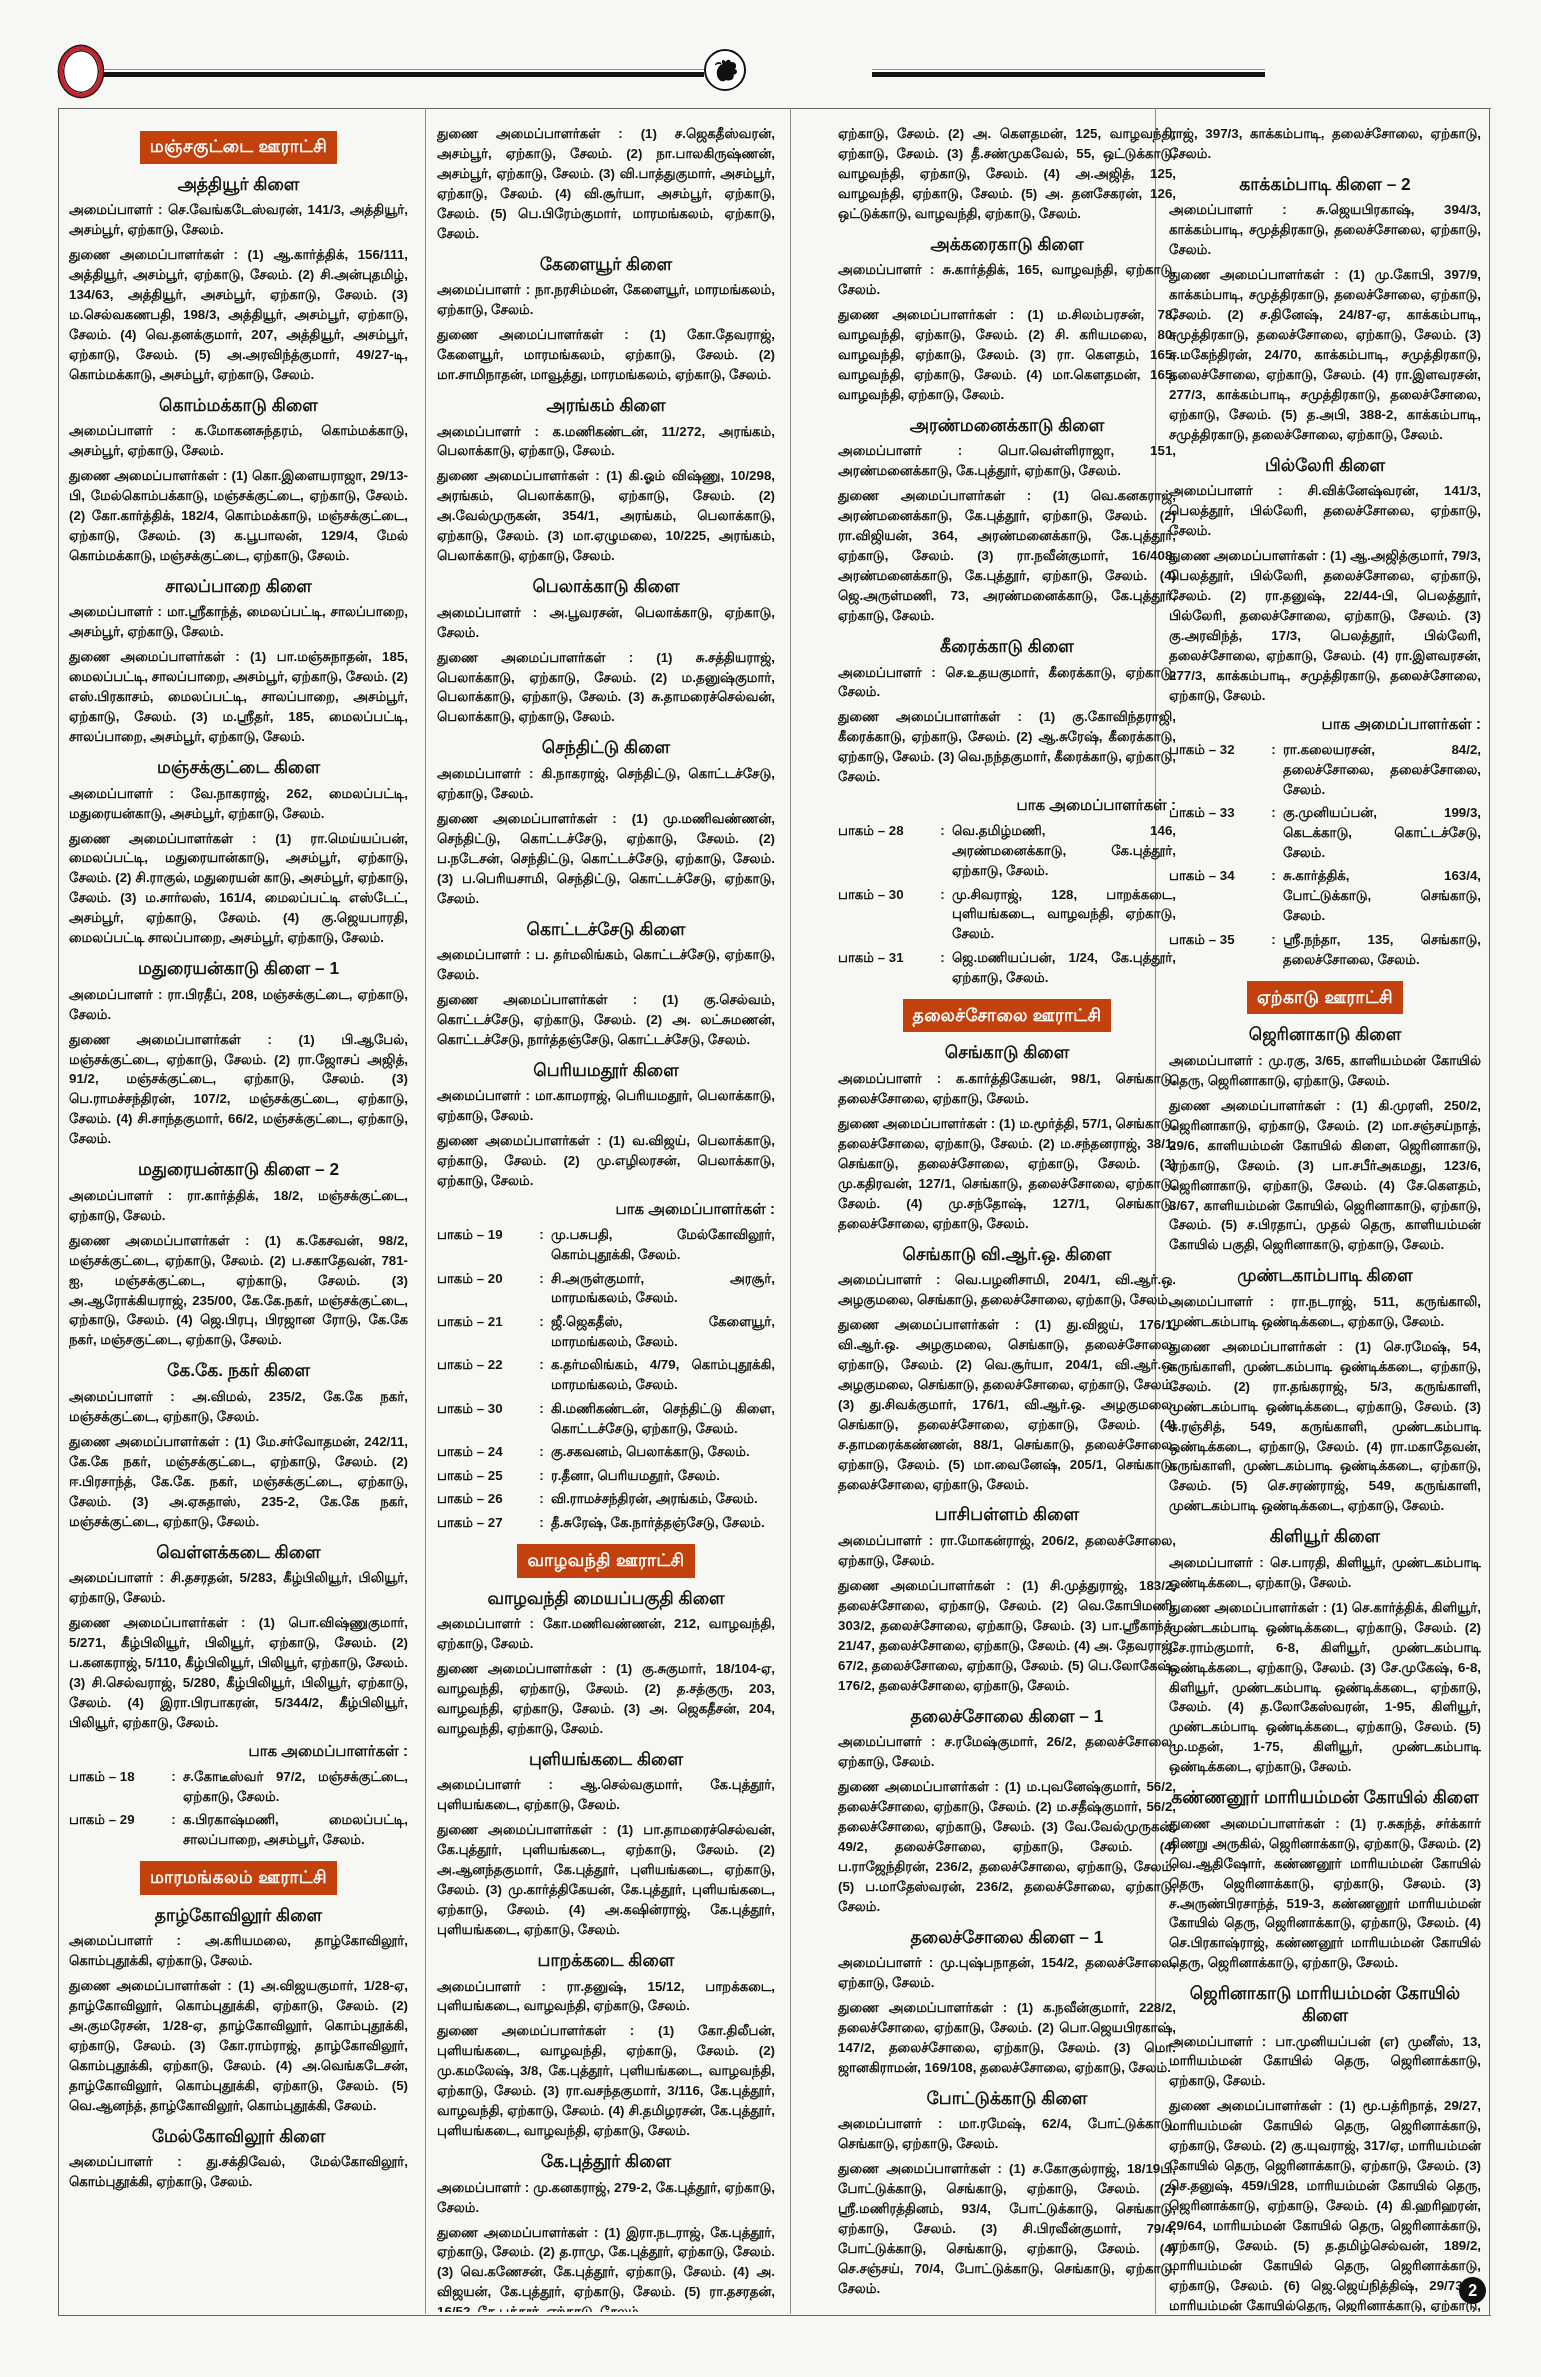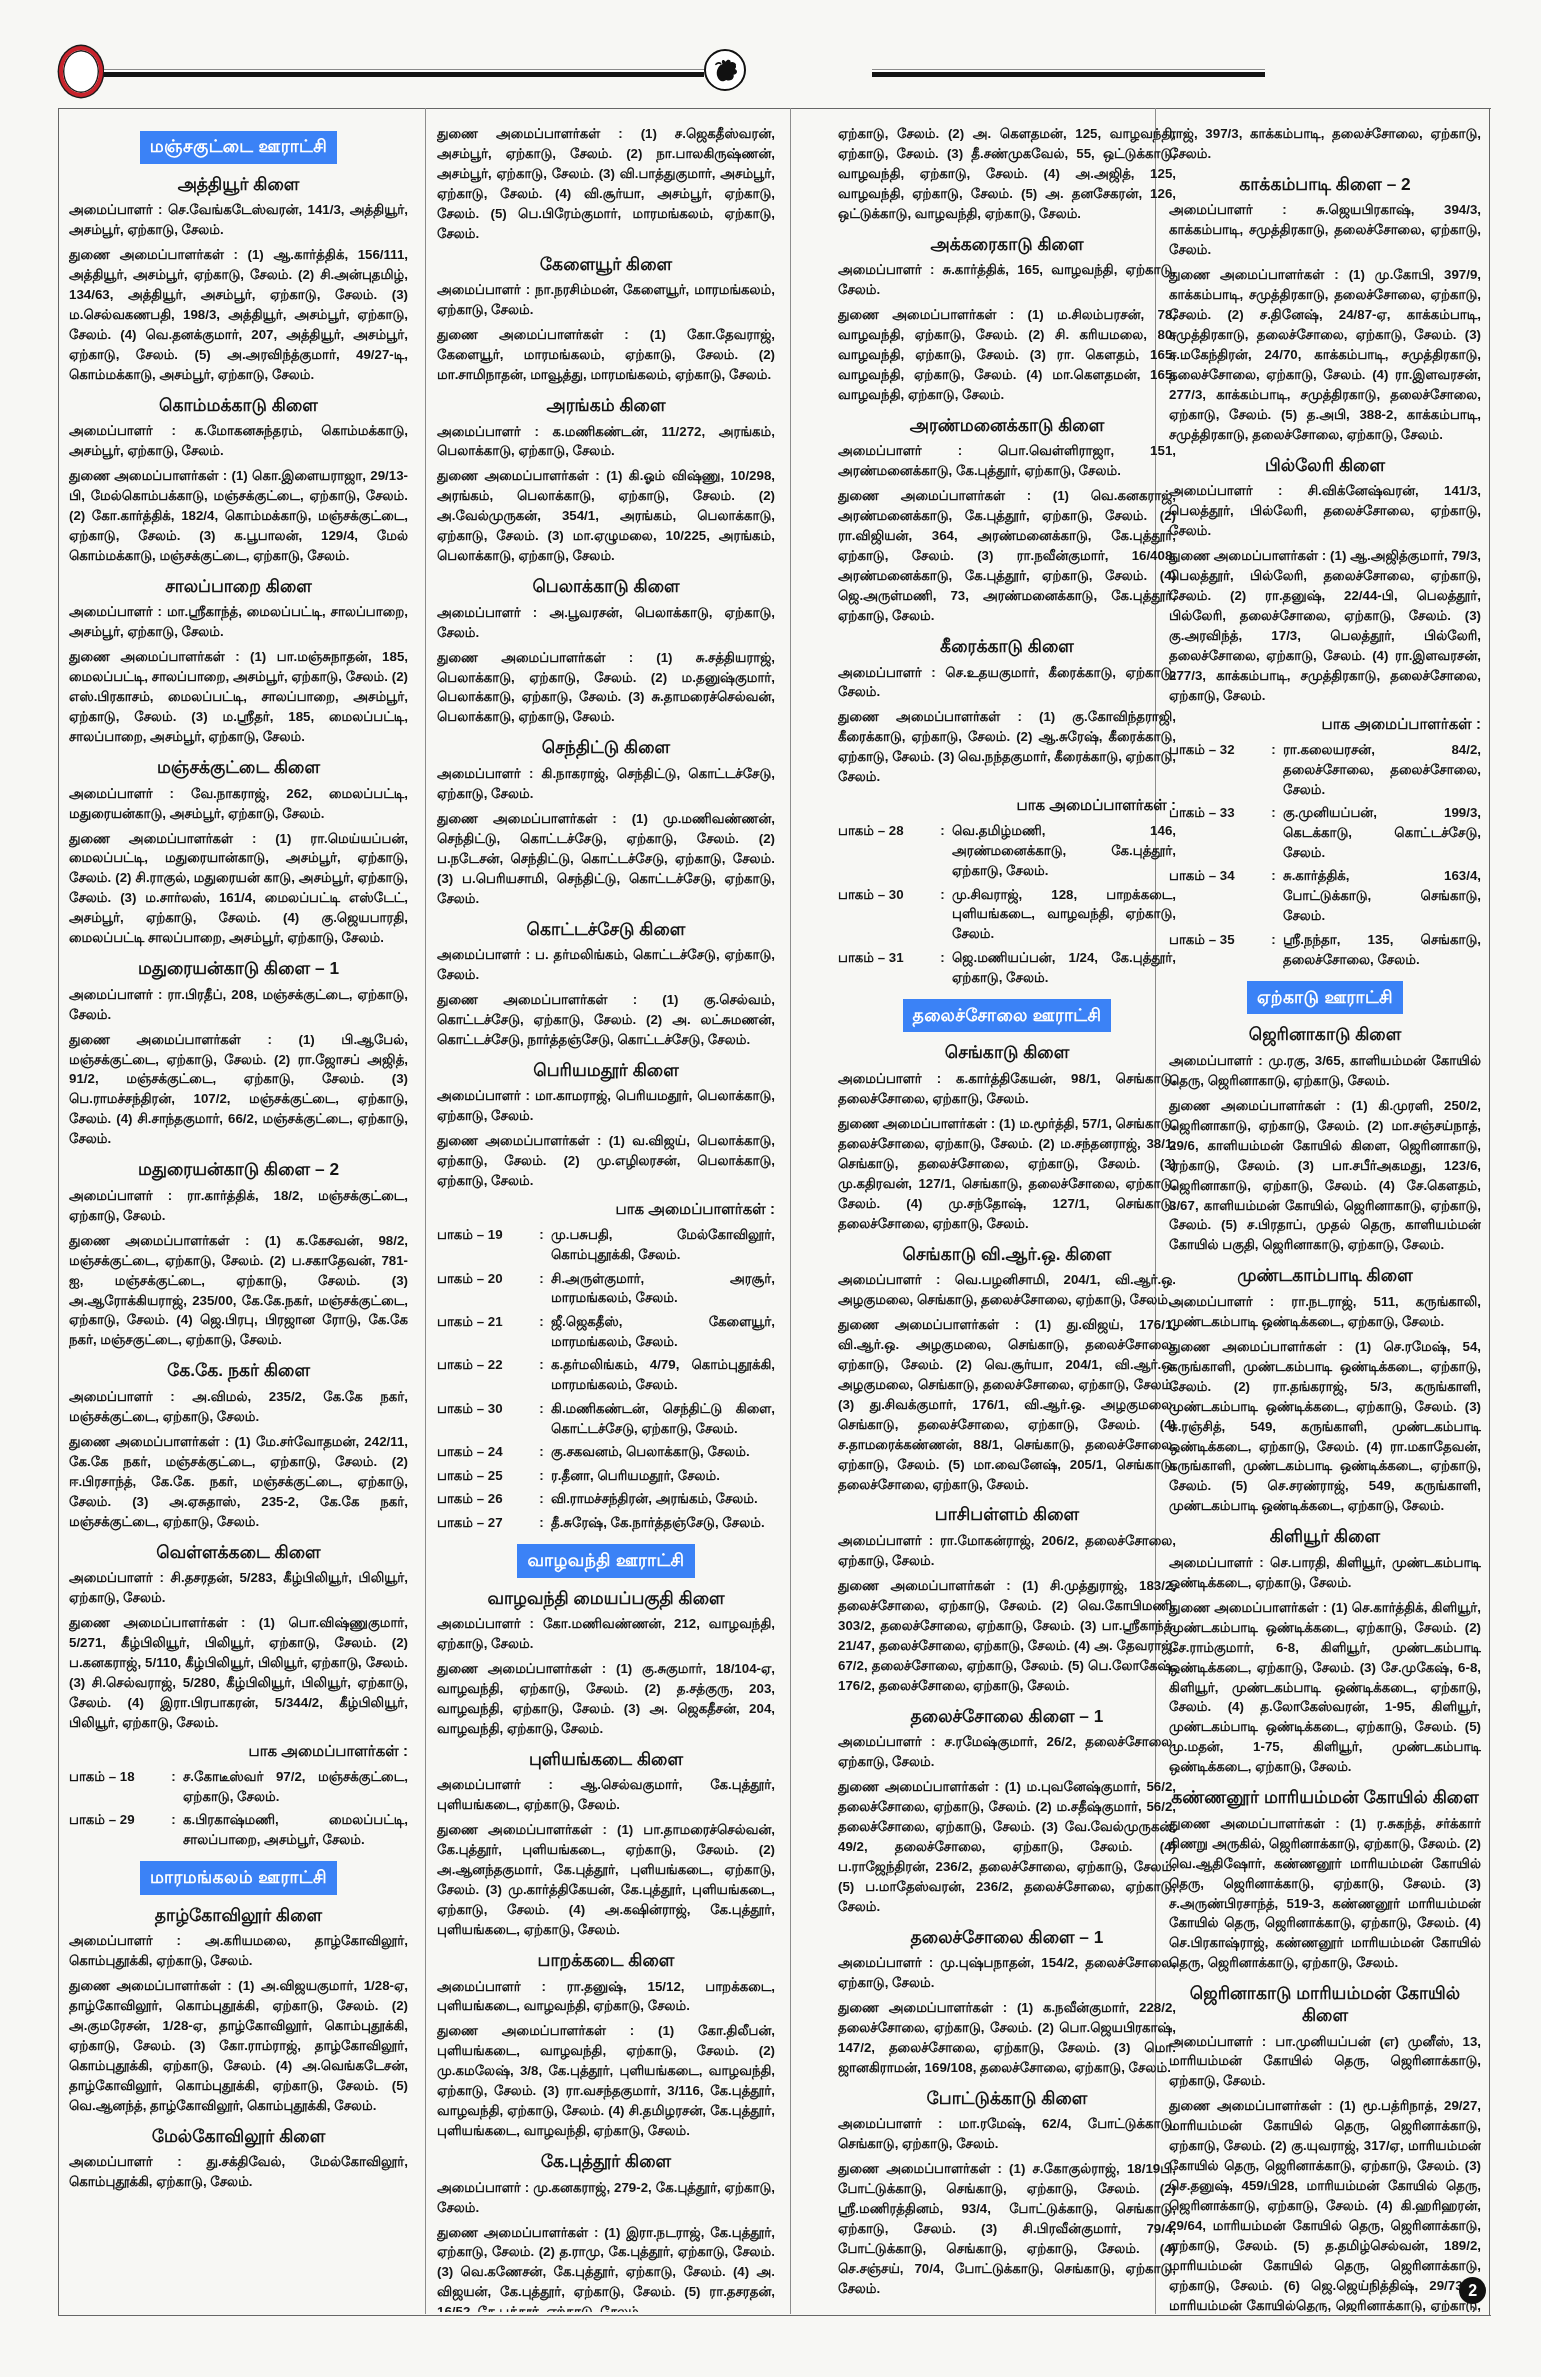--- a/index.html
+++ b/index.html
@@ -22,21 +22,21 @@
   .frame-right{left:1489px;top:108px;width:1.4px;height:2208px;}
   .divider{position:absolute;top:108px;width:0.7px;height:2206px;background:#8d8d8d;}
   .d1{left:425px;} .d2{left:790px;} .d3{left:1155px;}
   
   .col{position:absolute;top:119px;height:2193px;overflow:hidden;
        font-size:13.3px;line-height:1.5;font-weight:600;text-align:justify;}
   .col1{left:69px;width:339px;}
   .col2{left:437px;width:338px;}
   .col3{left:802px;width:338px;margin-left:36px;}
   .col4{left:1169px;width:312px;}
-  .gram{background:#3b82f6;color:#fff;text-align:center;font-weight:800;font-size:17.3px;
+  .gram{background:#c2410c;color:#fff;text-align:center;font-weight:800;font-size:17.3px;
         padding:3.6px 10px;margin:11.5px auto 7.2px auto;width:fit-content;max-width:95%;letter-spacing:0.4px;}
   .branch{text-align:center;font-weight:800;font-size:17.3px;margin:10px 0 4.3px 0;line-height:1.25;}
   .para{margin:5px 0;}
   .lbl{font-weight:800;}
   .ph{text-align:right;font-weight:700;font-size:15px;margin:7.2px 0 4.3px 0;}
   .part{display:flex;margin:3.6px 0;}
   .part-no{flex:0 0 95px;font-weight:800;white-space:nowrap;}
   .part-colon{flex:0 0 19px;text-align:center;font-weight:800;}
   .part-text{flex:1;}
   

